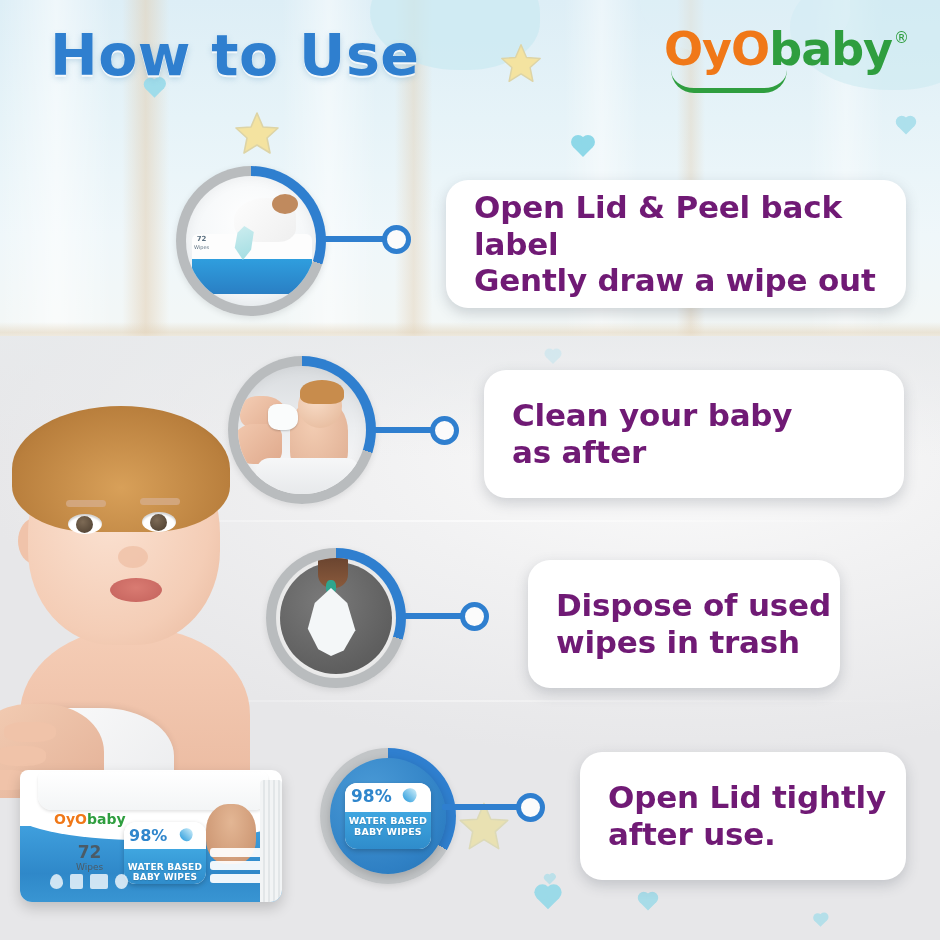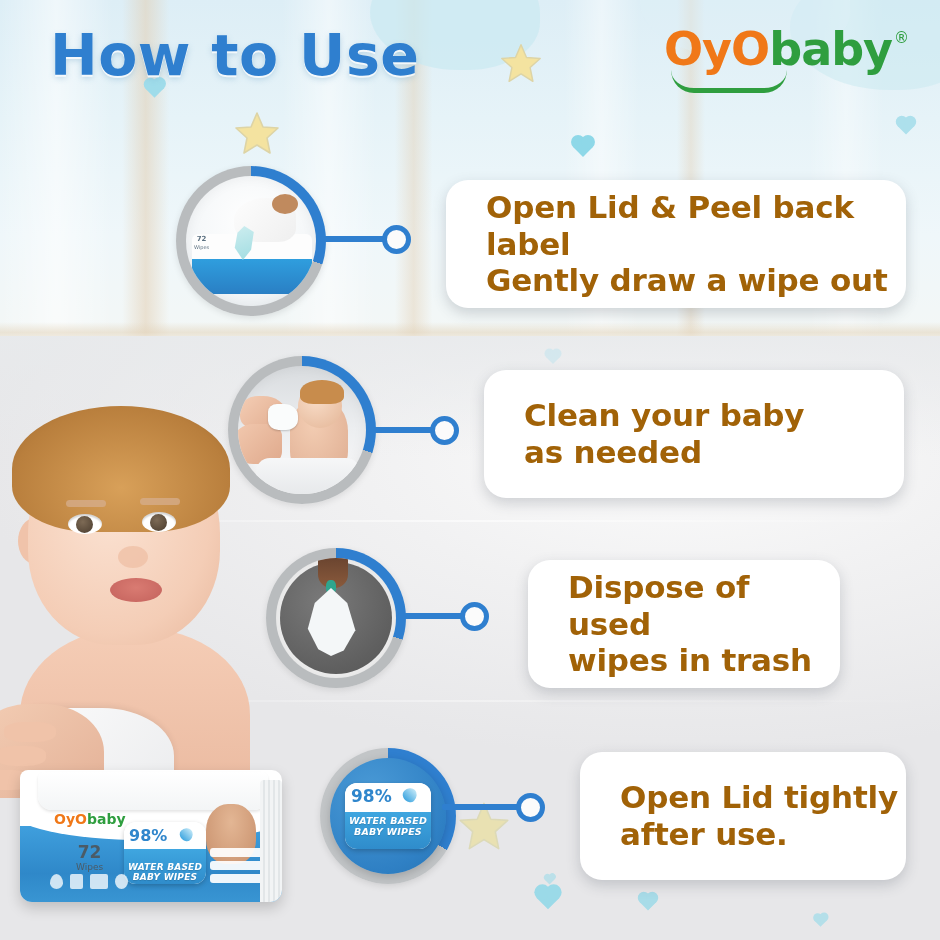--- a/index.html
+++ b/index.html
@@ -118,22 +118,22 @@
   }
 
   
   .card{
     position:absolute;background:#ffffff;border-radius:22px;
     box-shadow:0 5px 14px rgba(60,70,80,.22);
     display:flex;align-items:center;
   }
   .card-text{
     font-family:"DejaVu Sans",sans-serif;font-weight:bold;
-    color:#a16207;font-size:31px;line-height:1.18;
-    padding-left:40px;letter-spacing:-.2px;
+    color:#701a75;font-size:31px;line-height:1.18;
+    padding-left:28px;letter-spacing:-.2px;
     text-shadow:0 1px 0 rgba(255,255,255,.6);
     white-space:pre-line;
   }
 
   
   .ph{position:absolute;}
 
   
   .pack-mini{position:absolute;border-radius:6px;overflow:hidden;}
   .pack-mini .top{position:absolute;left:0;top:0;width:100%;height:46%;background:#fdfdfd;}
@@ -167,21 +167,20 @@
     background:linear-gradient(to bottom,#3fa6e0,#2f8ccb);}
   .badge-98{
     position:absolute;left:6px;top:3px;color:#2f86cc;
     font-family:"DejaVu Sans",sans-serif;font-weight:bold;font-size:17px;
   }
   .badge-lines{
     position:absolute;left:0;top:44%;width:100%;text-align:center;
     color:#fff;font-family:"DejaVu Sans",sans-serif;font-weight:bold;
     font-size:9.5px;line-height:1.12;white-space:pre-line;letter-spacing:.2px;
     text-shadow:0 1px 1px rgba(0,0,0,.15);
-    font-style:italic;
   }
   .drop{
     position:absolute;background:linear-gradient(to bottom,#bfe6f7,#3fa6e0);
     border-radius:50% 50% 50% 50%/60% 60% 40% 40%;
     transform:rotate(45deg);
   }
 
   
   .baby-wrap{position:absolute;left:-10px;top:378px;width:300px;height:420px;overflow:hidden;}
   .baby-head{
@@ -362,21 +361,21 @@
       <div class="ph" style="left:-4px;top:58px;width:48px;height:40px;background:linear-gradient(135deg,#f2c9af,#dfa98c);border-radius:40% 30% 30% 40%;"></div>
       <div class="ph" style="left:30px;top:38px;width:30px;height:26px;background:#fafcfc;border-radius:30% 45% 40% 35%;box-shadow:0 1px 2px rgba(0,0,0,.2);"></div>
       <div class="ph" style="left:18px;top:92px;width:104px;height:36px;background:linear-gradient(to bottom,#f6f7f8,#e7e9eb);border-radius:14px 14px 0 0;"></div>
     </div>
     <div class="conn-line" style="left:368px;top:427px;width:86px;height:6px;"></div>
     <div class="conn-dot" style="left:430px;top:416px;width:29px;height:29px;"></div>
   </div>
 
   <div class="card" style="left:484px;top:370px;width:420px;height:128px;">
     <div class="card-text">Clean your baby
-as needed</div>
+as after</div>
   </div>
 
   <div class="step">
     <div class="ring-outer" style="left:266px;top:548px;width:140px;height:140px;"></div>
     <div class="ring-photo" style="left:276px;top:558px;width:120px;height:120px;background:#efefef;">
       <div class="trash-bg" style="left:4px;top:4px;width:112px;height:112px;"></div>
       <div class="fingers" style="left:42px;top:0px;width:30px;height:30px;background:linear-gradient(to bottom,#6b4530,#8a5a3c);border-radius:0 0 45% 45%;"></div>
       <div class="ph" style="left:50px;top:22px;width:10px;height:14px;background:#2fa58e;border-radius:40%;"></div>
       <div class="tissue" style="left:26px;top:30px;width:58px;height:68px;"></div>
     </div>

